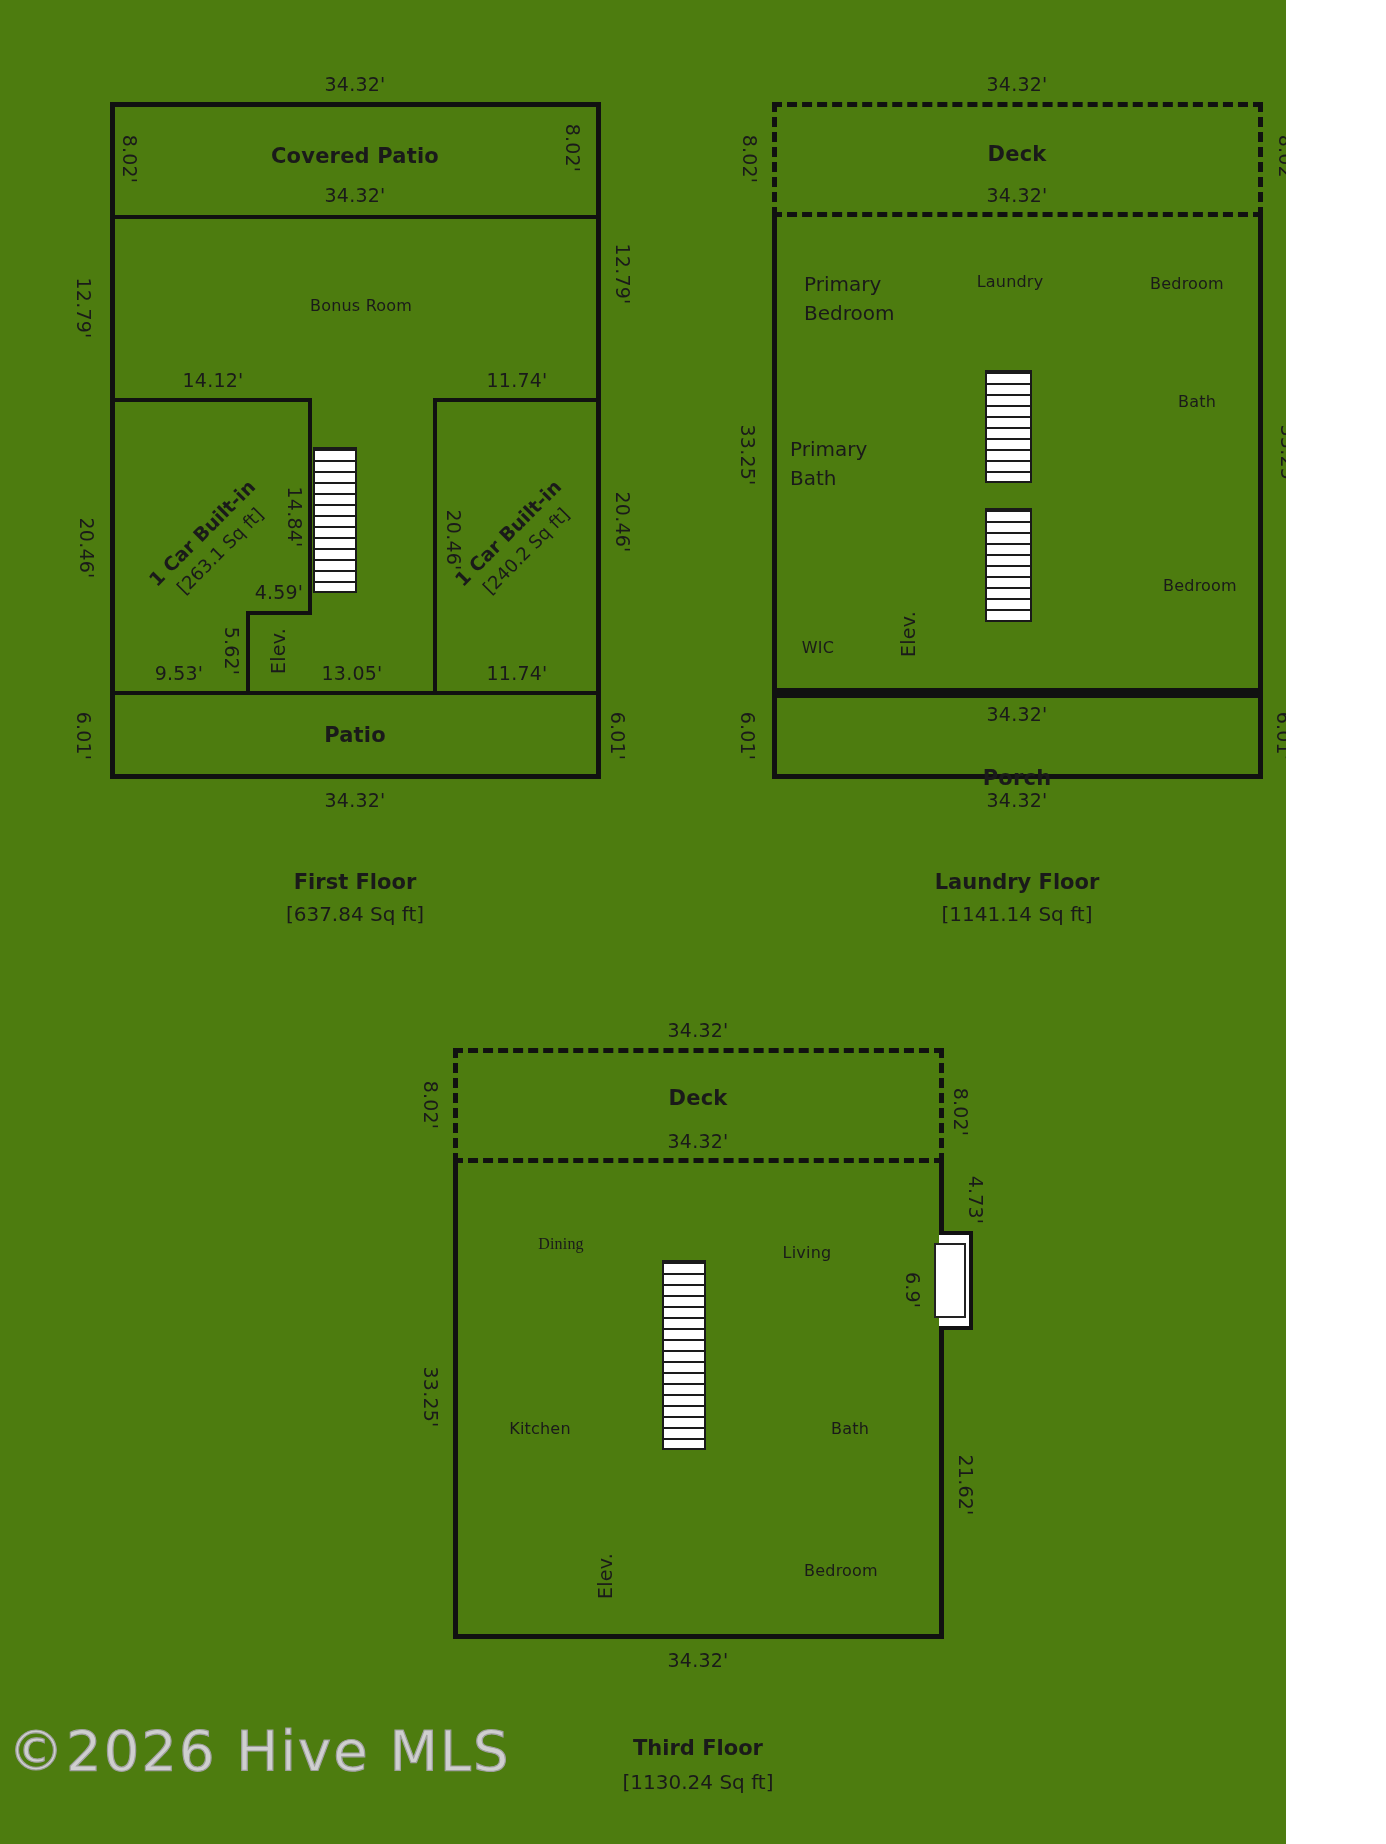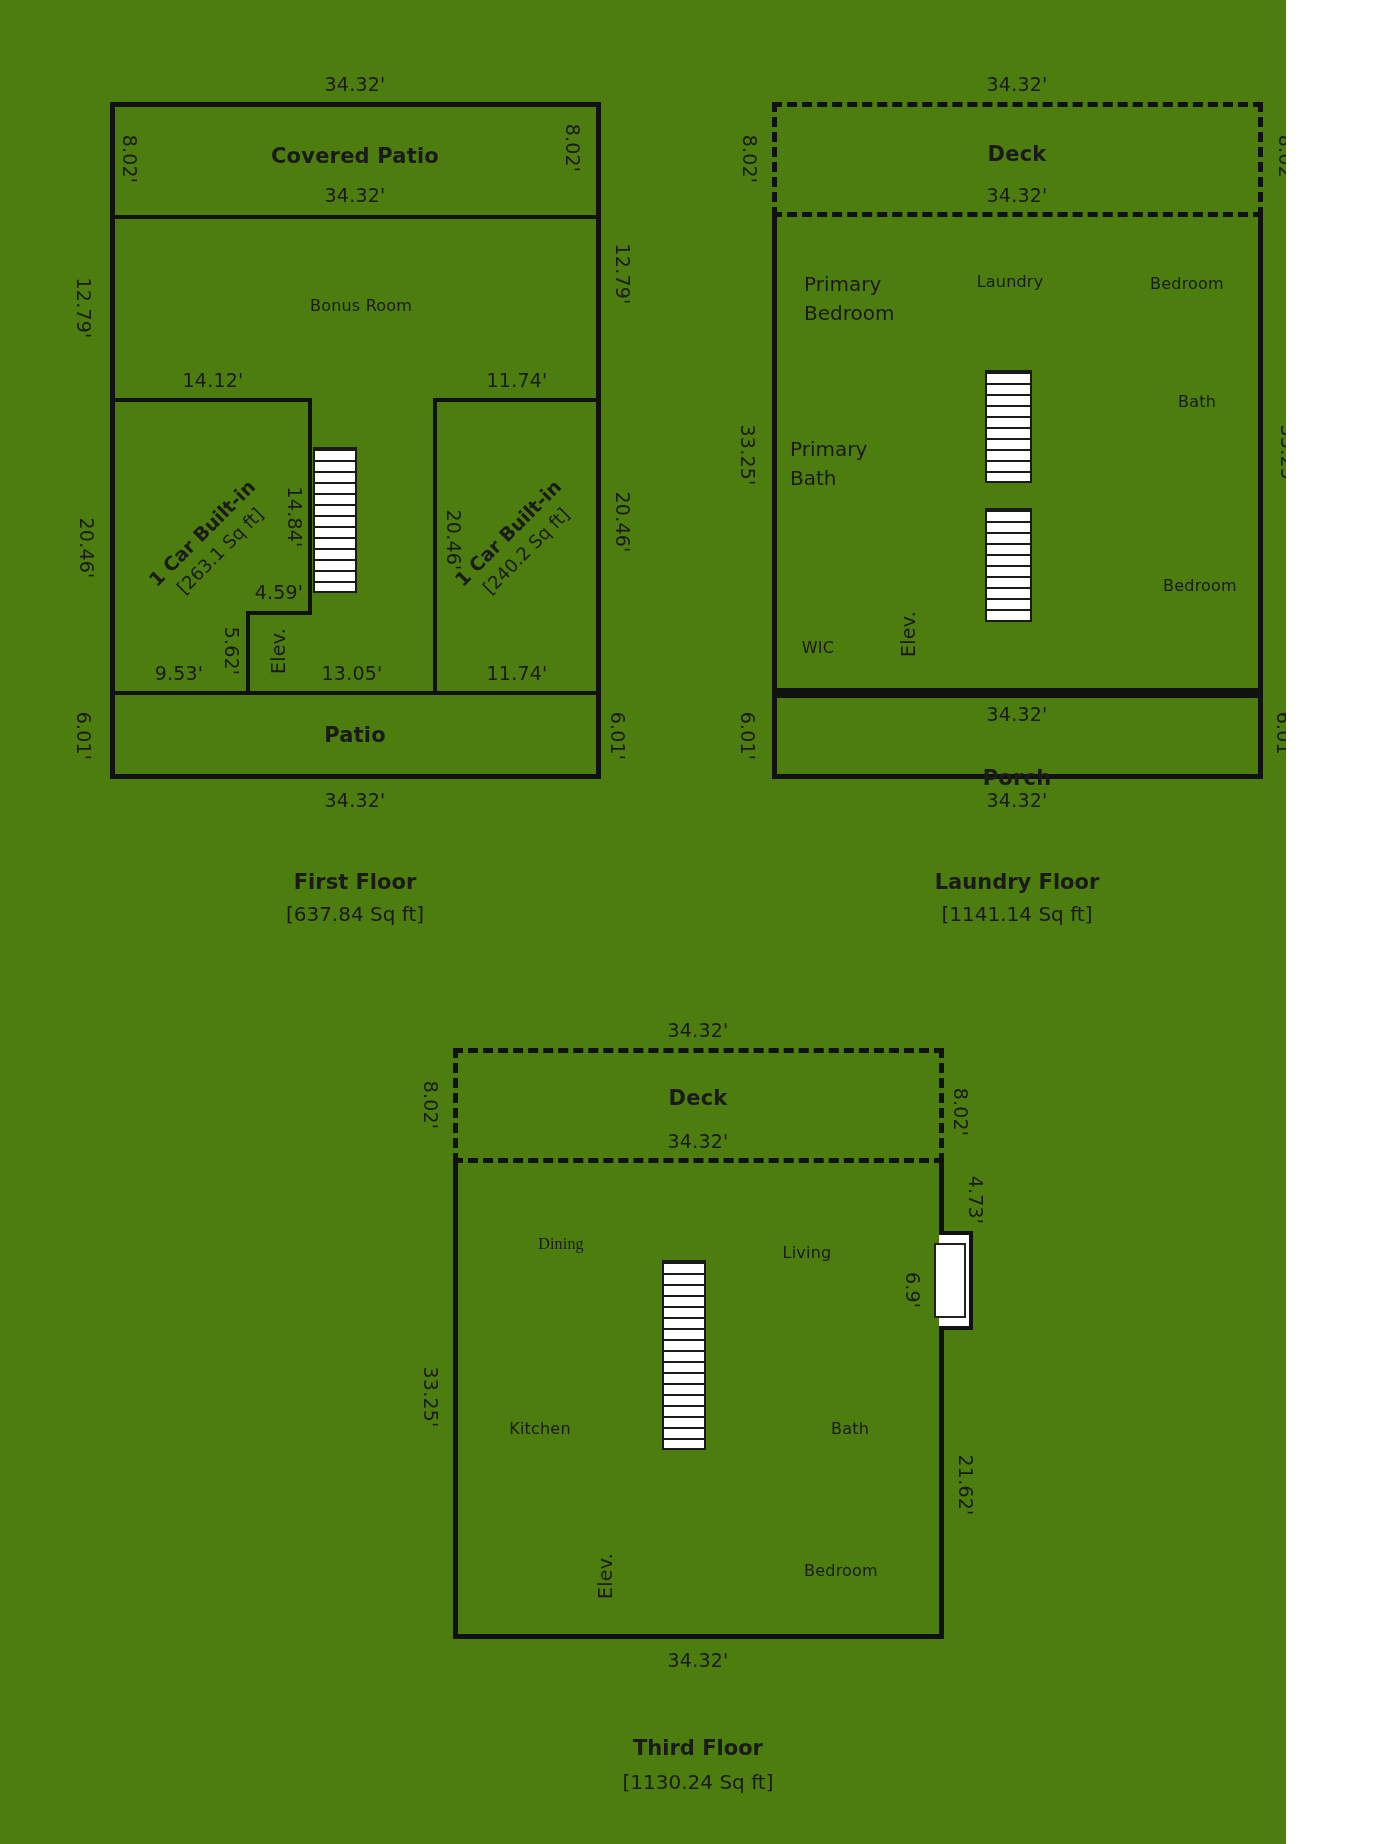--- a/index.html
+++ b/index.html
@@ -154,14 +154,15 @@
     <div class="lbl rm" style="left:354px; top:204px;">Living</div>
     <div class="lbl rm" style="left:87px; top:380px;">Kitchen</div>
     <div class="lbl rm" style="left:397px; top:380px;">Bath</div>
     <div class="lbl rotccw" style="left:152px; top:528px;">Elev.</div>
     <div class="lbl rm" style="left:388px; top:522px;">Bedroom</div>
     <div class="lbl" style="left:245px; top:612px;">34.32'</div>
     <div class="title" style="left:245px; top:688px;">Third Floor</div>
     <div class="subtitle" style="left:245px; top:722px;">[1130.24 Sq ft]</div>
   </div>
 
+  <div class="watermark" style="left:8px; top:1718px;">©2026 Hive MLS</div>
 
 </div>
 
 </body></html>

